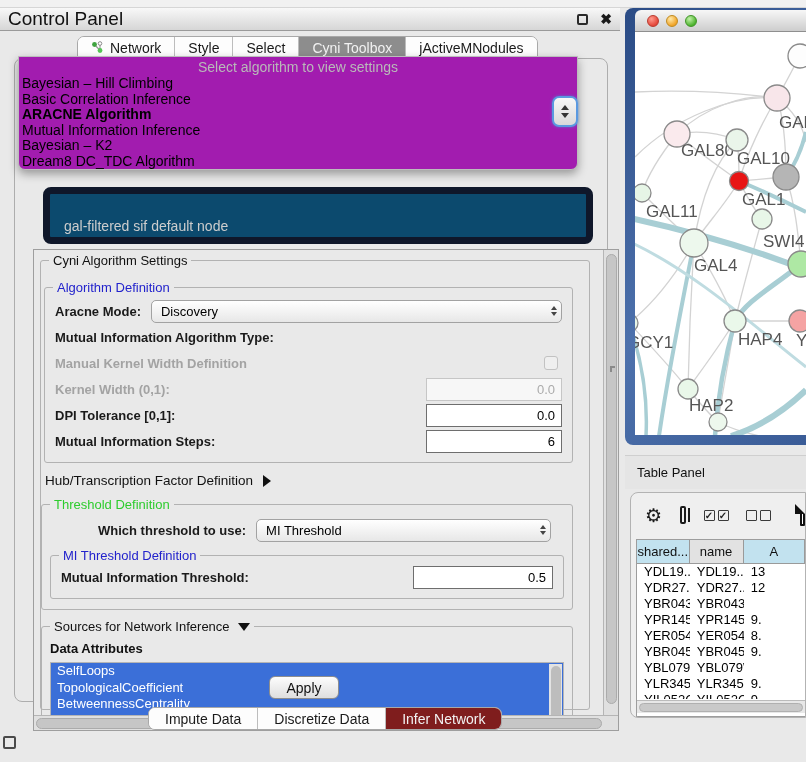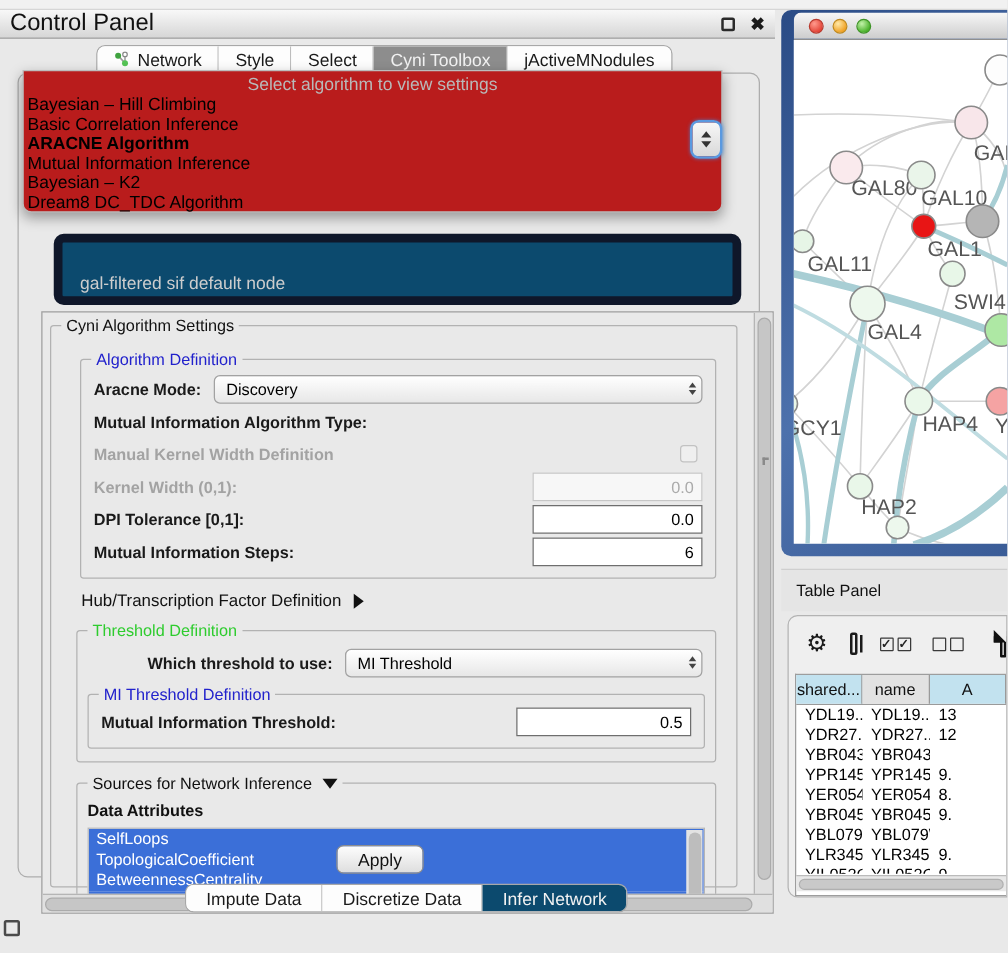--- a/index.html
+++ b/index.html
@@ -28,21 +28,21 @@
   
   #main-panel { position:absolute; left:14px; top:58px; width:594px; height:644px;
     background:#e9e9e9; border:1px solid #adadad; border-radius:8px; }
 
   
   #hidden-combo { position:absolute; left:28px; top:128px; width:550px; height:57px; z-index:1;
     border:7px solid #0f172a; border-radius:8px; background:#0c4a6e; }
   #hidden-combo span { position:absolute; left:14px; bottom:3px; font-size:14px; color:#cdcdcd; }
 
   
-  #popup { position:absolute; left:18px; top:56px; width:560px; height:114px; background:#b91c1c;
+  #popup { position:absolute; left:18px; top:56px; width:560px; height:114px; background:#a21caf;
     border:1px solid #bcbcbc; border-radius:0 0 7px 7px; box-shadow:0 4px 10px rgba(0,0,0,.35);
     z-index:20; padding-top:2px; }
   #popup-placeholder { text-align:center; color:#b9b9b9; font-size:14px; height:17px; line-height:17px; }
   .popup-item { font-size:14px; color:#000; height:15.5px; line-height:15.5px; padding-left:3px; white-space:nowrap; }
   .popup-item.bold { font-weight:bold; }
 
   
   #focus-spinner { position:absolute; left:552px; top:96px; width:26px; height:31px; z-index:25;
     border:2px solid #5a99e0; border-radius:7px; background:linear-gradient(#f7f7f7,#d9d9d9);
     box-shadow:0 0 3px rgba(70,140,220,.8); display:flex; flex-direction:column; align-items:center; justify-content:center; }
@@ -56,21 +56,21 @@
   #v-scrollbar { position:absolute; right:0; top:0; width:15px; height:467px; background:#e0e0e0; border-left:1px solid #b5b5b5; }
   #v-thumb { position:absolute; left:2px; top:4px; width:11px; height:450px; background:#c6c6c6; border:1px solid #ababab; border-radius:6px; }
   #h-scrollbar { position:absolute; left:0; bottom:0; width:586px; height:15px; background:#e0e0e0; border-top:1px solid #b5b5b5; }
   #h-thumb { position:absolute; left:2px; top:2px; width:566px; height:11px; background:#c6c6c6; border:1px solid #ababab; border-radius:6px; }
 
   .fs { position:relative; border:1px solid #b2b2b2; border-radius:3px; }
   .fs-title { position:absolute; top:-8px; left:8px; background:#e9e9e9; padding:0 4px; font-size:13px; color:#111; white-space:nowrap; }
   .fs-title.blue { color:#2222cc; }
   .fs-title.green { color:#2ecc2e; }
 
-  #fs-cyni { margin:10px 14px 0 6px; padding:12px 8px 4px 20px; height:450px; }
+  #fs-cyni { margin:10px 14px 0 6px; padding:12px 8px 4px 0; height:450px; }
   #fs-algdef { margin:14px 8px 0 3px; padding:10px 0 8px 0; }
   .row { display:flex; align-items:center; height:26px; margin:0 10px; }
   .flabel { font-size:13px; font-weight:bold; color:#1a1a1a; white-space:nowrap; }
   .flabel.gray { color:#a3a3a3; }
   .spacer { flex:1; }
 
   .combo { height:23px; border:1px solid #a2a2a2; border-radius:5px;
     background:linear-gradient(#ffffff,#e7e7e7); display:flex; align-items:center; padding:0 4px 0 9px; }
   .combo .ctext { flex:1; font-size:13px; color:#000; }
   .combo .carrows { display:flex; flex-direction:column; align-items:center; }
@@ -103,21 +103,21 @@
 
   #apply-btn { position:absolute; left:254px; top:617px; width:70px; height:23px; border:1px solid #8e8e8e; border-radius:6px;
     background:linear-gradient(#fdfdfd,#dedede); font-family:"Liberation Sans",sans-serif; font-size:14px; color:#111; }
 
   
   #bottom-tabs { position:absolute; left:148px; top:707px; height:23px; display:flex;
     border:1px solid #a8a8a8; border-radius:7px; overflow:hidden; background:#fdfdfd; }
   .btab { display:flex; align-items:center; padding:0 16px; font-size:14px; color:#1a1a1a;
     border-right:1px solid #bdbdbd; background:#fdfdfd; white-space:nowrap; }
   .btab:last-child { border-right:none; }
-  .btab.selected { background:#0c4a6e; color:#f2f2f2; }
+  .btab.selected { background:#7f1d1d; color:#f2f2f2; }
 
   
   #splitter-mark { position:absolute; left:610px; top:366px; width:5px; height:6px; border-left:2px solid #8a8a8a; border-top:2px solid #8a8a8a; }
 
   
   #network-window { position:absolute; left:625px; top:8px; width:181px; height:437px;
     background:linear-gradient(135deg,#2a4b85,#4d71ac 55%,#3a5c97); border-radius:8px 0 0 8px; }
   #nw-titlebar { position:absolute; left:10px; top:2px; right:0; height:22px;
     background:linear-gradient(#f7f7f7,#cdcdcd); border-bottom:1px solid #8f8f8f; border-radius:6px 0 0 0;
     display:flex; align-items:center; padding-left:12px; }

